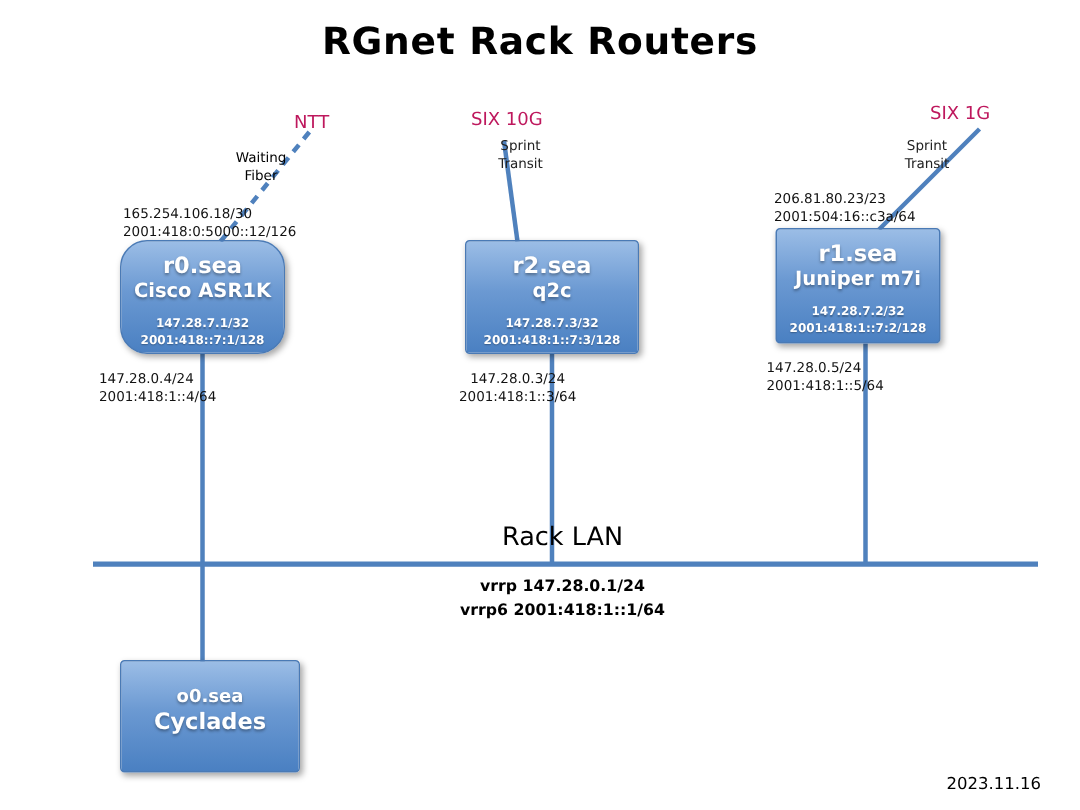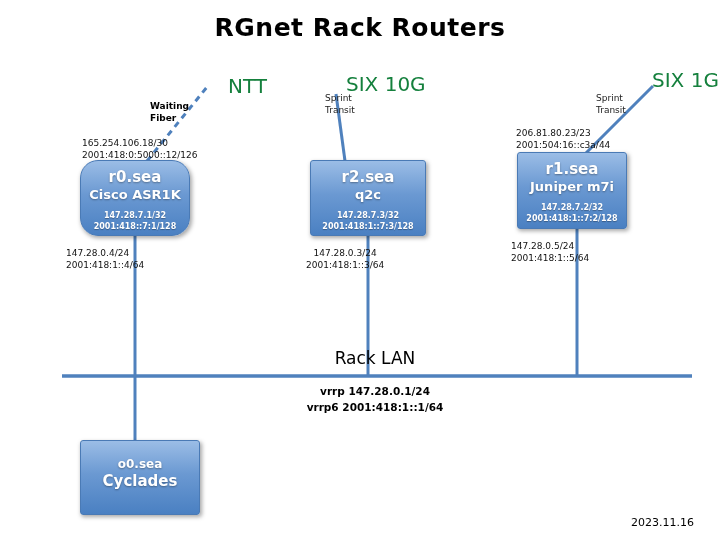--- a/index.html
+++ b/index.html
@@ -1,23 +1,23 @@
 <!DOCTYPE html>
 <html><head>
 <meta charset="utf-8">
 <style>
   * { margin:0; padding:0; box-sizing:border-box; }
   html,body { background:#ffffff; }
   body { font-family:"DejaVu Sans", sans-serif; color:#000; }
   .stage { position:relative; width:720px; height:540px; background:#ffffff; overflow:hidden; }
   .abs { position:absolute; }
   .title { left:0; top:13px; width:100%; text-align:center; font-size:25px; font-weight:bold; letter-spacing:0.5px; }
-  .ext-label { font-size:20px; color:#15803d; white-space:nowrap;margin-left:32px; }
-  .note { font-size:9px; color:#222; line-height:1.3; text-align:left; }
-  .note.bold { font-weight:bold; color:#000; }
+  .ext-label { font-size:12px; color:#be185d; white-space:nowrap; }
+  .note { font-size:9px; color:#222; line-height:1.3; text-align:center; }
+  .note.bold { font-weight:normal; color:#000; }
   .ip { font-size:9px; color:#111; line-height:1.35; white-space:nowrap; }
   .ip span { display:block; }
   .router {
     border-radius:3px;
     background:linear-gradient(180deg,#9bbde6 0%, #6b99d2 45%, #4a80c2 100%);
     border:1px solid #4a7ab5;
     box-shadow:1.5px 2px 4px rgba(0,0,0,0.35);
     color:#fff;
     display:flex; flex-direction:column; align-items:center; text-align:center;
   }
@@ -63,21 +63,21 @@
   <div class="abs note bold" style="left:150px; top:101px; width:48px;">Waiting Fiber</div>
   <div class="abs note" style="left:325px; top:93px; width:44px;">Sprint Transit</div>
   <div class="abs note" style="left:596px; top:93px; width:44px;">Sprint Transit</div>
 
   <div class="abs ip" style="left:82px; top:137px;">
     <span>165.254.106.18/30</span>
     <span>2001:418:0:5000::12/126</span>
   </div>
   <div class="abs ip" style="left:516px; top:127px;">
     <span>206.81.80.23/23</span>
-    <span>2001:504:16::c3a/44</span>
+    <span>2001:504:16::c3a/64</span>
   </div>
 
   <div class="abs router" style="left:80px; top:160px; width:110px; height:76px; padding-top:7px;border-radius:18px;">
     <div class="name">r0.sea</div>
     <div class="model">Cisco ASR1K</div>
     <div class="rip">
       <span>147.28.7.1/32</span>
       <span>2001:418::7:1/128</span>
     </div>
   </div>

